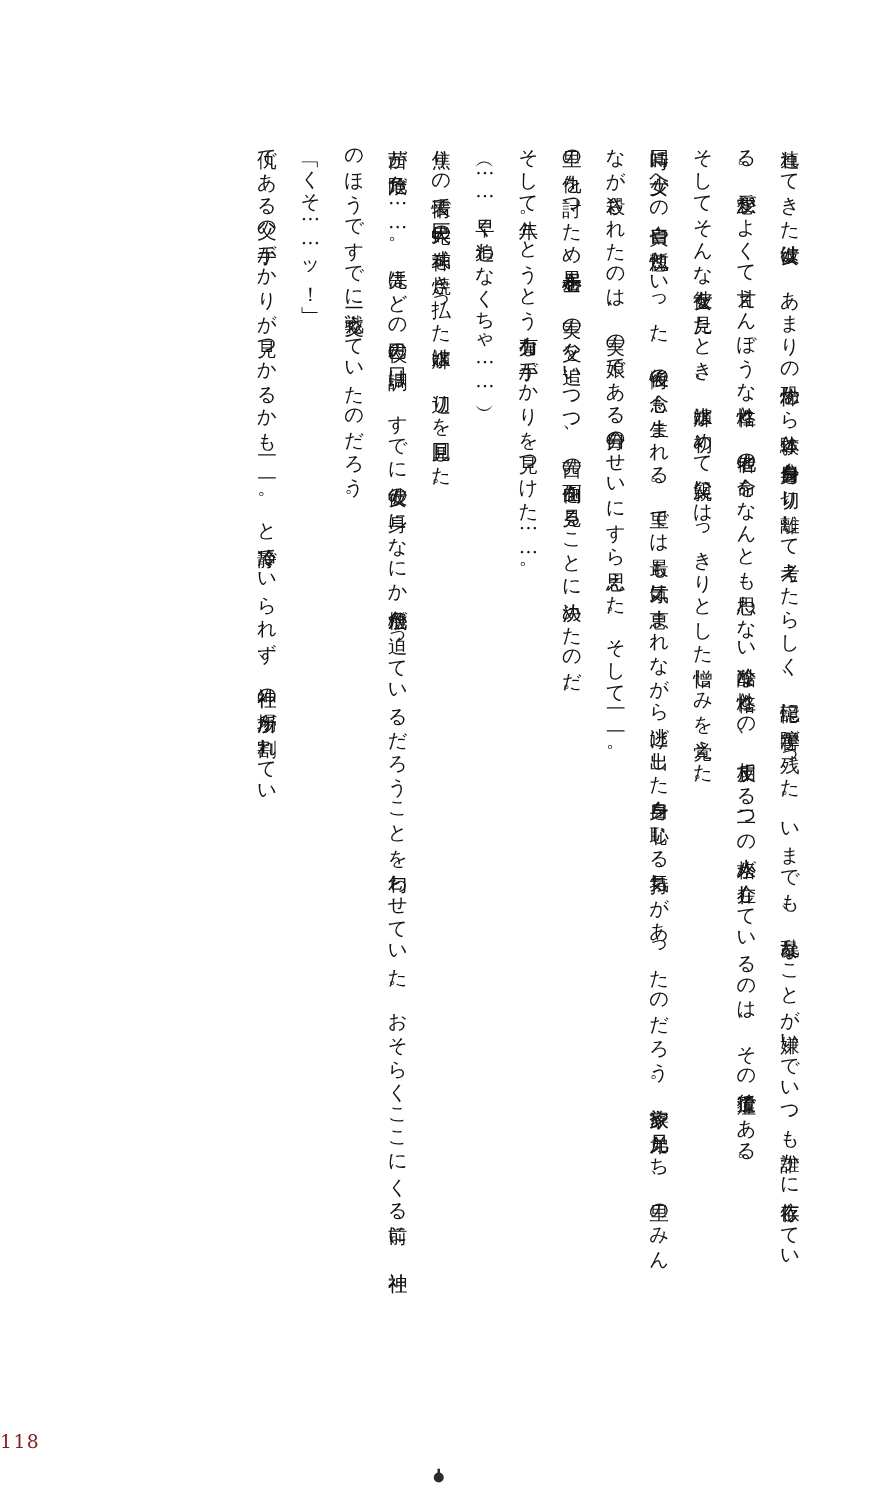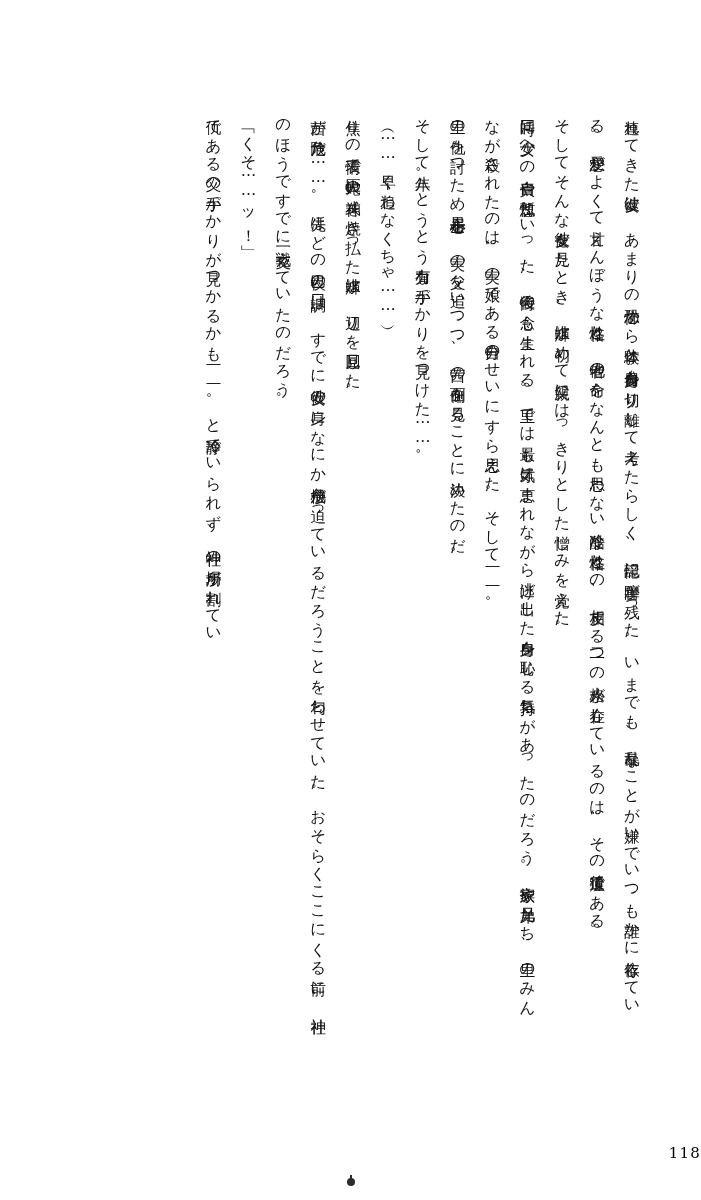--- a/index.html
+++ b/index.html
@@ -40,24 +40,24 @@
   .text-block p.indent {
     text-indent: 1em;
   }
 
   
   .page-number {
     position: absolute;
     left: 0;
     right: 0;
     bottom: 38px;
-    text-align: right;
+    text-align: left;
     font-size: 15px;
     font-family: "DejaVu Serif", "Liberation Serif", serif;
-    color: #000000;
+    color: #7f1d1d;
     letter-spacing: 0.08em;
     margin-top: 27px;
   }
   .page-mark {
     position: absolute;
     left: 50%;
     transform: translateX(-50%);
     bottom: 14px;
     width: 8px;
     height: 8px;

